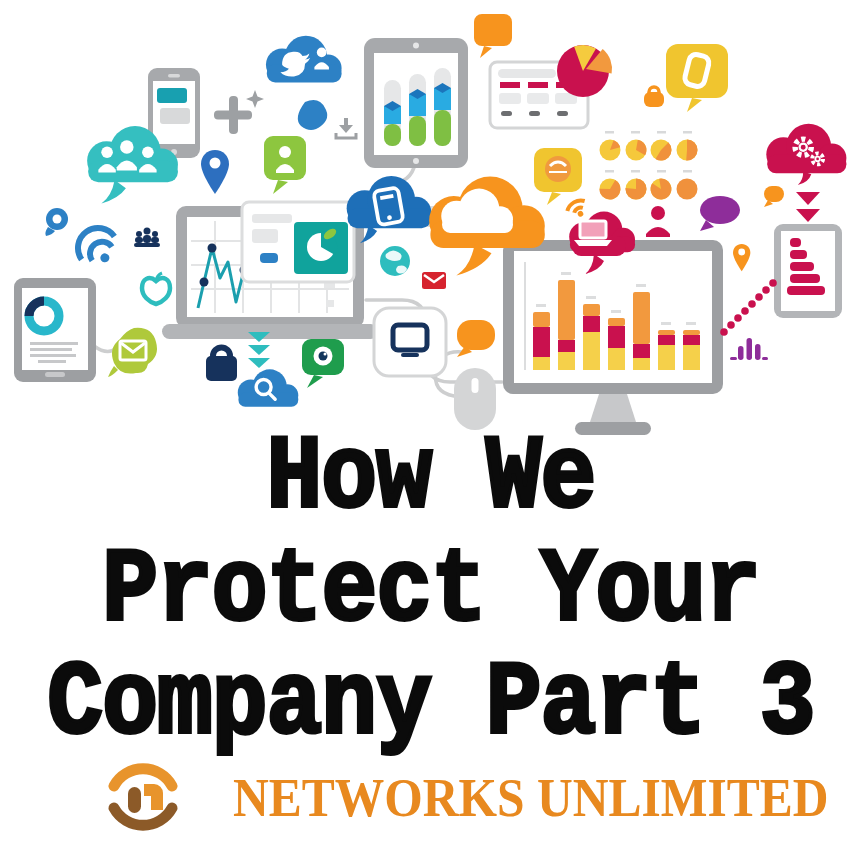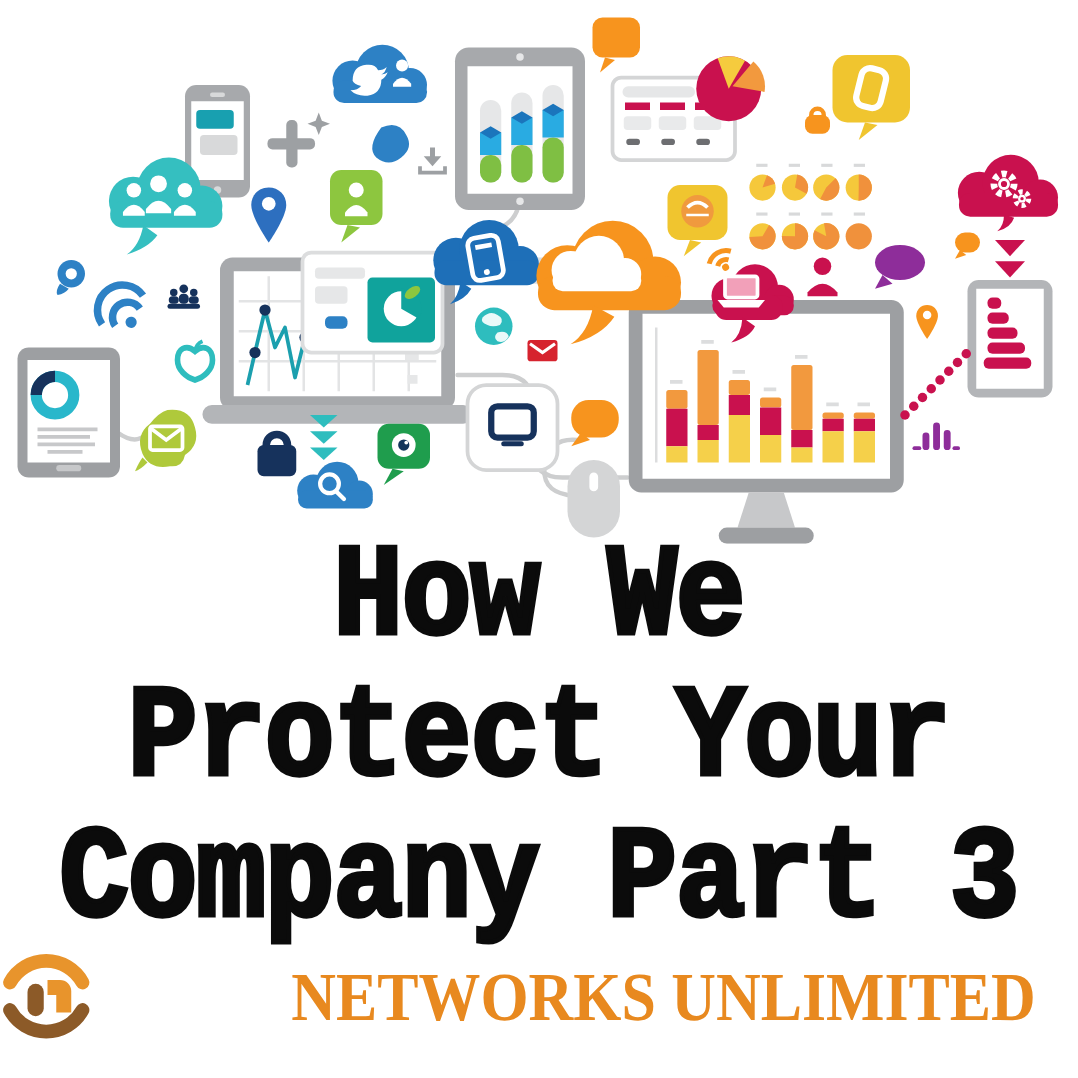--- a/index.html
+++ b/index.html
@@ -5,21 +5,21 @@
   html,body{margin:0;padding:0;background:#fff;}
   .frame{position:relative;width:862px;height:862px;background:#ffffff;overflow:hidden;
          font-family:"Liberation Sans",sans-serif;}
   .illustration{position:absolute;top:0;left:0;}
   .title{position:absolute;top:422px;left:0;width:862px;text-align:center;
          font-family:"Liberation Mono","DejaVu Sans Mono",monospace;font-weight:bold;
          font-size:93px;line-height:101px;color:#0b0b0b;letter-spacing:-1px;
          -webkit-text-stroke:3.5px #0b0b0b;transform:scaleY(1.12);transform-origin:top center;}
   .title div{white-space:nowrap;}
   .logo-row{position:absolute;top:760px;left:0;width:862px;display:flex;
-            align-items:center;justify-content:space-between;gap:20px;}
+            align-items:center;justify-content:flex-end;gap:20px;}
   .logo-text{font-family:"Liberation Serif","DejaVu Serif",serif;font-weight:bold;
              font-size:55px;color:#E8891F;transform:scaleX(0.9);transform-origin:center;
              display:inline-block;white-space:nowrap;letter-spacing:0;}
 </style>
 </head>
 <body>
 
 <div class="frame">
 
 <svg class="illustration" width="862" height="435" viewBox="0 0 862 435" xmlns="http://www.w3.org/2000/svg">

